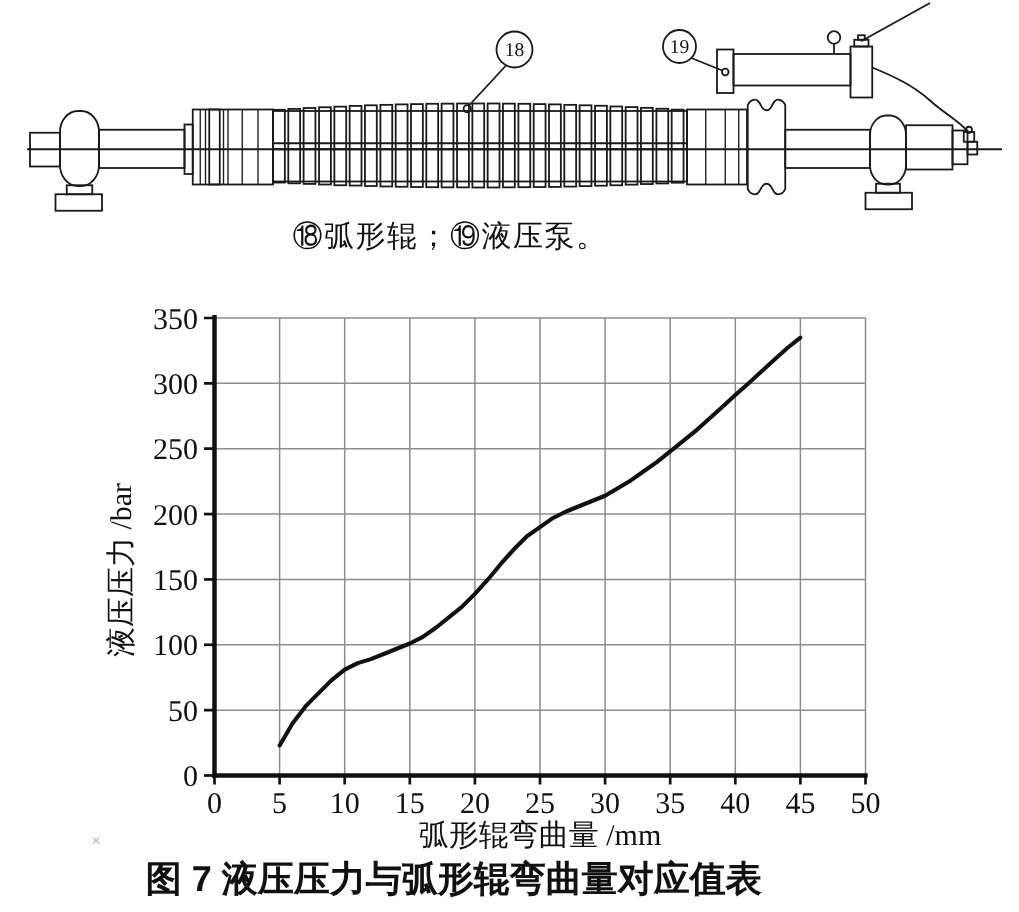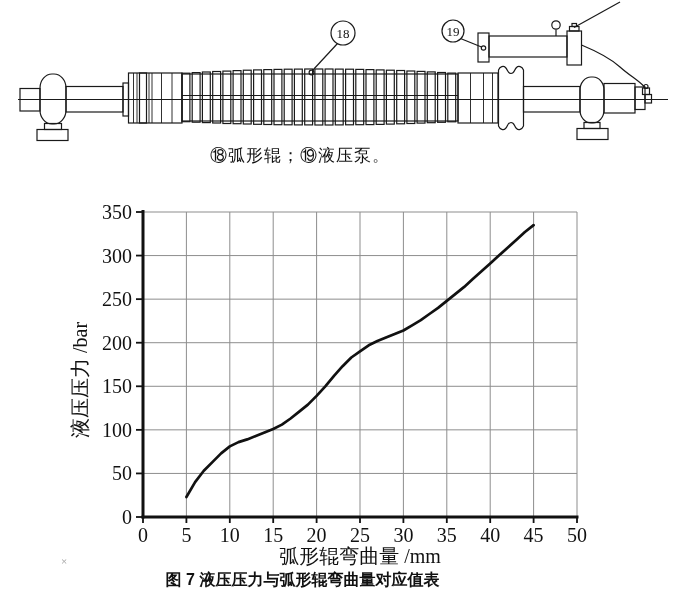--- a/index.html
+++ b/index.html
@@ -3,30 +3,30 @@
 <meta charset="utf-8">
 <style>
   html,body{margin:0;padding:0;background:#ffffff;}
   .page{position:relative;width:679px;height:608px;background:#ffffff;overflow:hidden;
         font-family:"Liberation Serif",serif;color:#111;}
   .fig6{position:absolute;left:0;top:0;}
   .fig6 rect,.fig6 path,.fig6 circle,.fig6 line{fill:none;stroke:#1a1a1a;stroke-width:1.2;}
   .fig6 text{fill:#111;stroke:none;font:13px "Liberation Serif",serif;}
   .fig6 .thin{stroke-width:0.9;}
   .fig6-legend{position:absolute;left:0;top:144px;width:600px;text-align:center;
-        font-size:17px;letter-spacing:1px;box-sizing:border-box;}
+        font-size:20px;letter-spacing:1px;box-sizing:border-box;}
   .fig6-title{position:absolute;left:0;top:170px;width:679px;text-align:center;
         font-family:"Liberation Sans",sans-serif;font-weight:bold;font-size:19px;
         padding-left:16px;box-sizing:border-box;}
   .chart{position:absolute;left:0;top:200px;}
   .chart text{fill:#111;}
   .tick-label{font:20px "Liberation Serif",serif;}
   .axis-title{font:20px "Liberation Serif",serif;}
   .fig7-title{position:absolute;left:0;top:570px;width:605px;text-align:center;
-        font-family:"Liberation Sans",sans-serif;font-weight:bold;font-size:16px;}
+        font-family:"Liberation Sans",sans-serif;font-weight:bold;font-size:24px;}
   .stray{position:absolute;left:61px;top:555px;font-size:11px;color:#9a9a9a;}
 </style>
 </head>
 <body>
 
 <div class="page">
 
   <svg class="fig6" width="679" height="145" viewBox="0 0 679 145">
 
     <line x1="18" y1="99.5" x2="668" y2="99.5" stroke="#777" stroke-width="0.8"></line>

